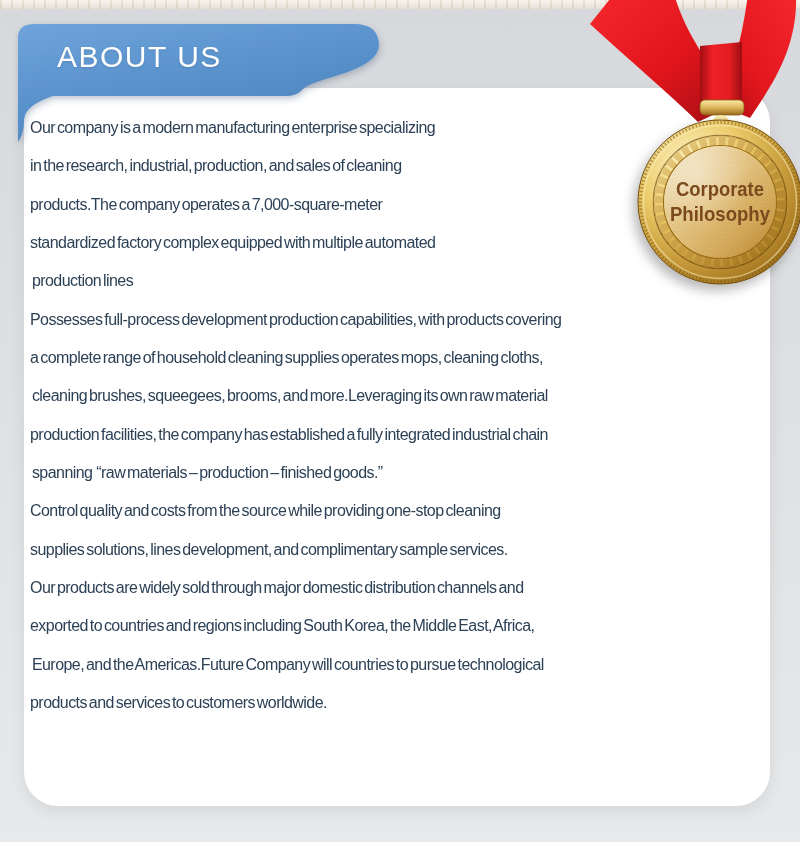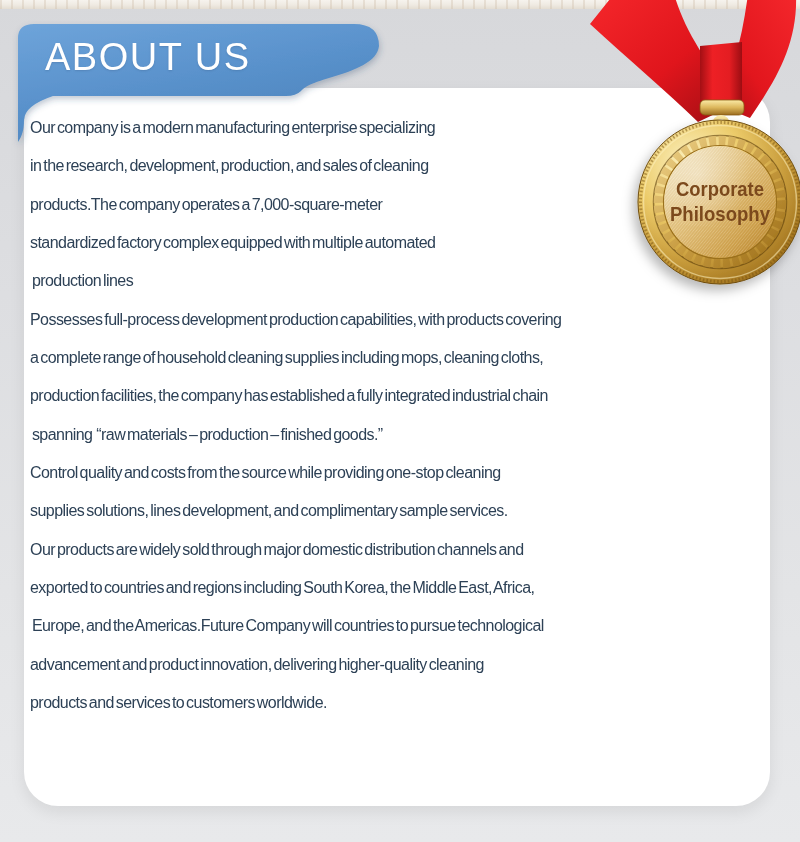--- a/index.html
+++ b/index.html
@@ -24,22 +24,22 @@
     position:absolute;left:24px;top:88px;width:746px;height:718px;
     background:#ffffff;border-radius:34px;
     box-shadow:0 6px 16px rgba(0,0,0,.08);
   }
   
   .banner-svg{
     position:absolute;left:18px;top:22px;width:372px;height:156px;
     overflow:visible;
   }
   .banner-title{
-    position:absolute;left:45px;top:35px;
-    font-size:38px;line-height:44px;color:#ffffff;
+    position:absolute;left:57px;top:35px;
+    font-size:30px;line-height:44px;color:#ffffff;
     letter-spacing:1.5px;font-weight:400;
     text-shadow:0 1px 2px rgba(50,80,120,.25);
     white-space:pre;
   }
   
   .textblock{
     position:absolute;left:30px;top:109px;width:742px;
   }
   .line{
     white-space:pre;
@@ -85,38 +85,38 @@
          L 35,74
          Q 6.5,83.6 6,98
          C 6,108 4,114 0,120 Z" fill="url(#bannerGrad)"></path>
   </svg>
 
   <div class="banner-title">ABOUT US</div>
 
   <div class="textblock">
     <div class="para">
         <div class="line">Our company is a modern manufacturing enterprise specializing</div>
-        <div class="line">in the research, development, production, and sales of cleaning</div>
+        <div class="line">in the research, industrial, production, and sales of cleaning</div>
         <div class="line">products.The company operates a 7,000-square-meter</div>
         <div class="line">standardized factory complex equipped with multiple automated</div>
         <div class="line"> production lines</div>
       </div>
     <div class="para">
         <div class="line">Possesses full-process development production capabilities, with products covering</div>
-        <div class="line">a complete range of household cleaning supplies including mops, cleaning cloths,</div>
+        <div class="line">a complete range of household cleaning supplies operates mops, cleaning cloths,</div>
+        <div class="line"> cleaning brushes, squeegees, brooms, and more.Leveraging its own raw material</div>
         <div class="line">production facilities, the company has established a fully integrated industrial chain</div>
         <div class="line"> spanning  “raw materials – production – finished goods.”</div>
       </div>
     <div class="para">
         <div class="line">Control quality and costs from the source while providing one-stop cleaning</div>
         <div class="line">supplies solutions, lines development, and complimentary sample services.</div>
         <div class="line">Our products are widely sold through major domestic distribution channels and</div>
         <div class="line">exported to countries and regions including South Korea, the Middle East, Africa,</div>
         <div class="line"> Europe, and the Americas.Future Company will countries to pursue technological</div>
-        <div class="line">advancement and product innovation, delivering higher-quality cleaning</div>
         <div class="line">products and services to customers worldwide.</div>
       </div>
   </div>
 
   <svg class="medal-svg" viewBox="0 0 212 300">
     <defs>
       <linearGradient id="limbL" x1="0" y1="0" x2="1" y2="1">
         <stop offset="0" stop-color="#f5272b"></stop>
         <stop offset="0.55" stop-color="#e0151c"></stop>
         <stop offset="1" stop-color="#9c0d13"></stop>

